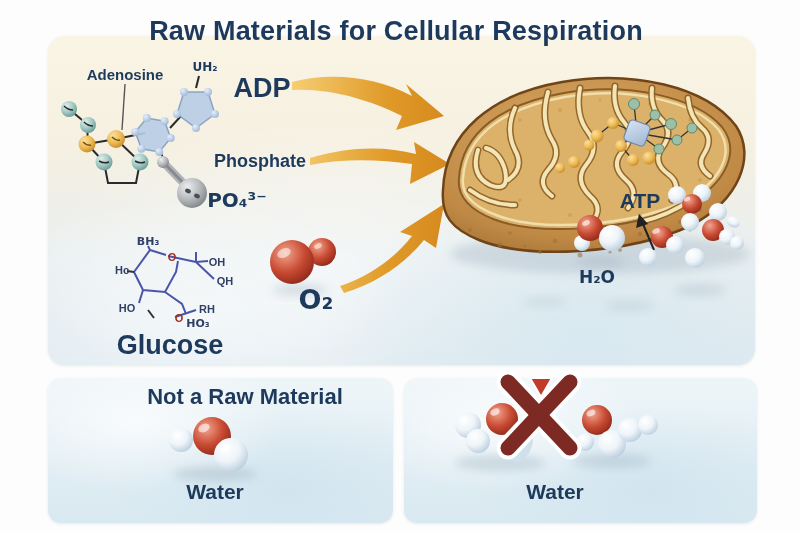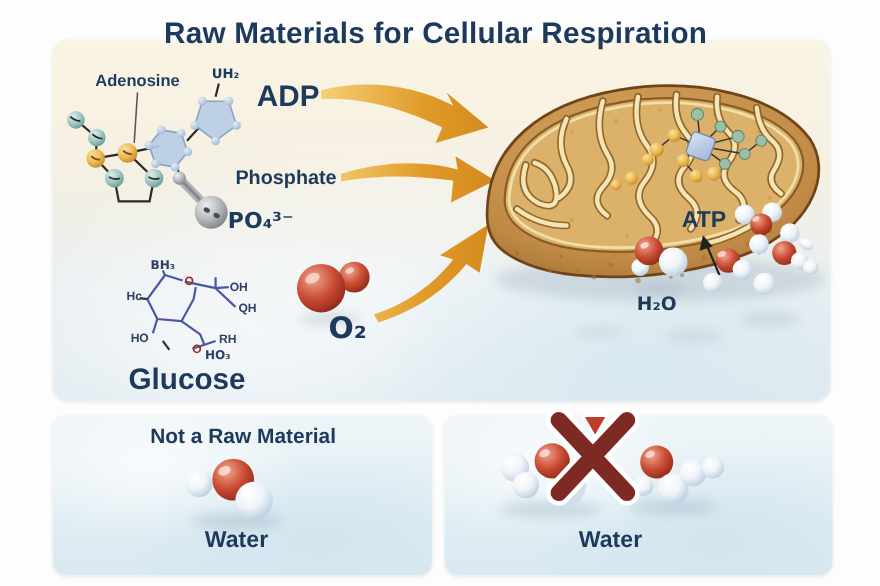--- a/index.html
+++ b/index.html
@@ -23,21 +23,21 @@
   .panel-br{left:404px;width:353px;}
   svg.art{position:absolute;left:0;top:0;z-index:2;}
   .lbl{position:absolute;z-index:3;transform:translate(-50%,-50%);font-weight:bold;
        color:#1d3a5c;white-space:nowrap;line-height:1;}
   .formula{font-family:"DejaVu Sans",sans-serif;}
   .atom{font-size:11px;color:#2f3f66;}
   .atom-red{color:#a03020;}
   .t-title{font-size:27px;letter-spacing:.2px;}
   .t-15{font-size:15px;} .t-12{font-size:12px;} .t-22{font-size:27px;}
   .t-18{font-size:18px;} .t-20{font-size:20px;text-align:center;} .t-21{font-size:21px;} .t-17{font-size:17px;}
-  .t-19{font-size:19px;}
+  .t-19{font-size:22px;margin-left:24px;}
 </style>
 </head>
 <body>
 
 <div class="stage">
 
   <div class="panel panel-main"></div>
   <div class="panel panel-bottom panel-bl"></div>
   <div class="panel panel-bottom panel-br"></div>
 

